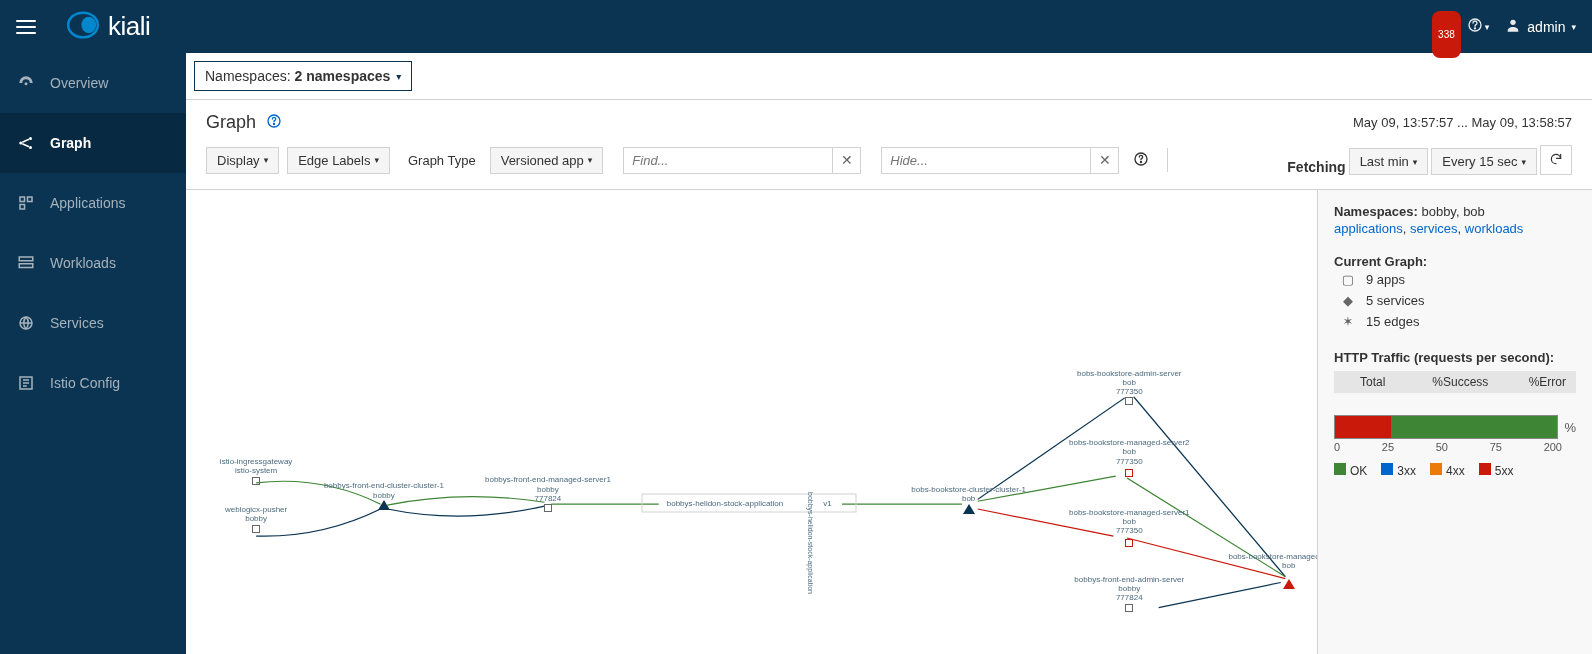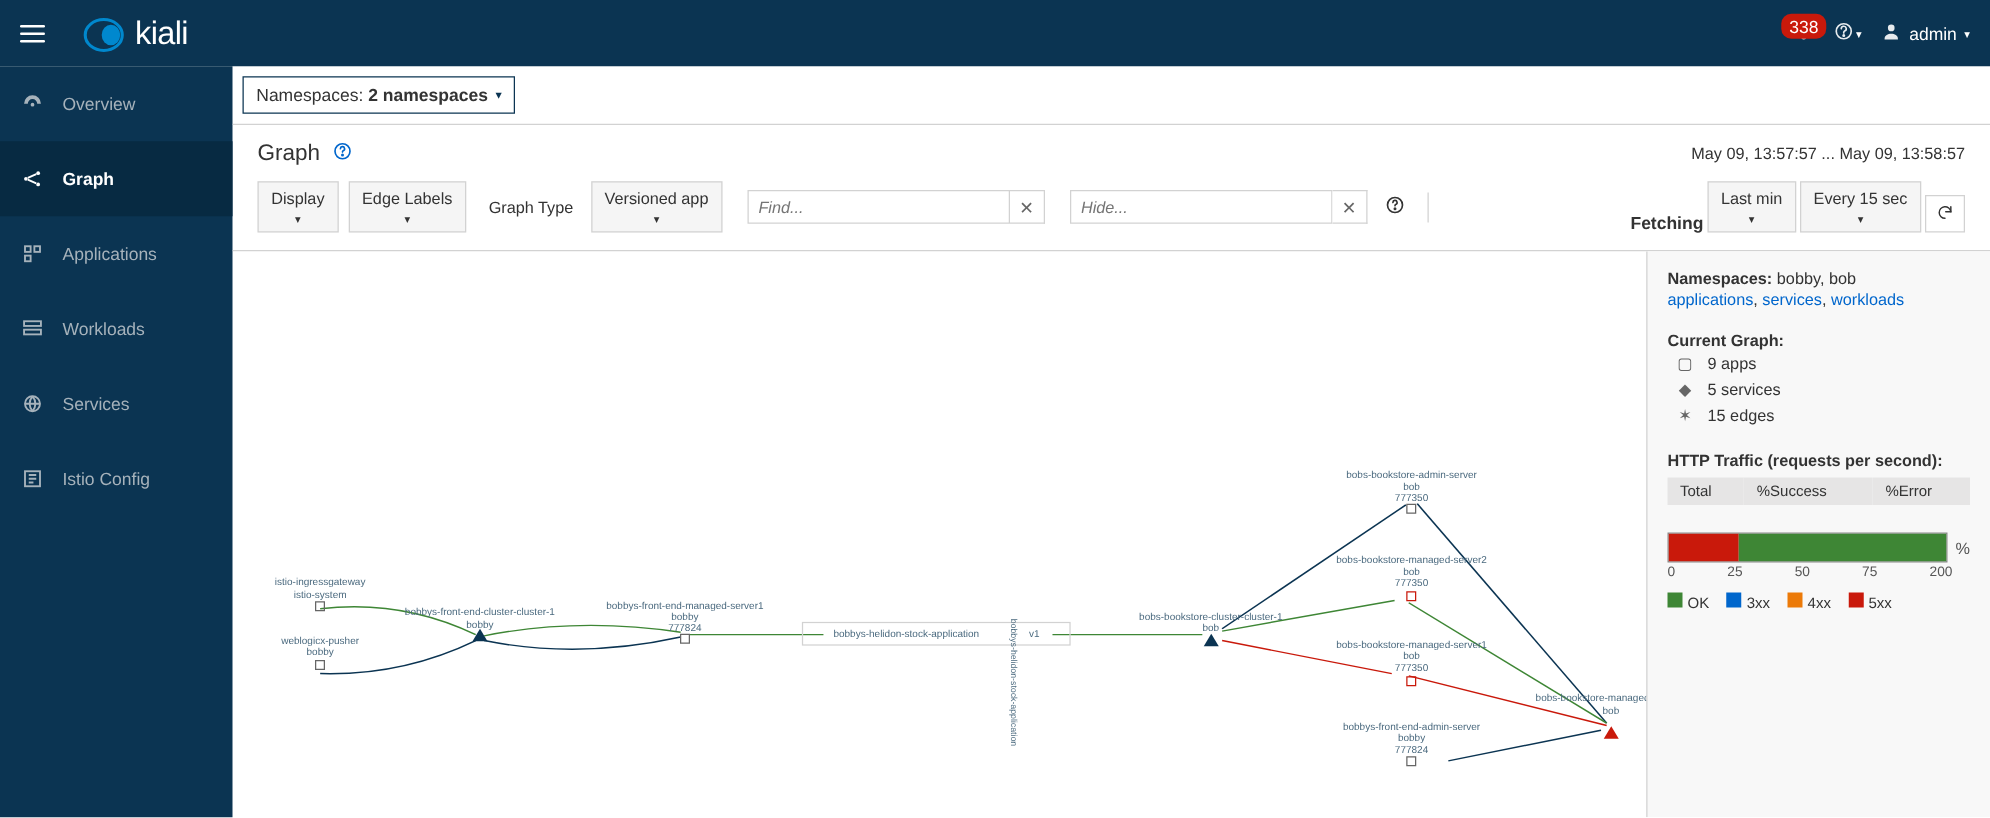--- a/index.html
+++ b/index.html
@@ -1,47 +1,47 @@
 <!DOCTYPE html>
 <html><head>
 <meta charset="utf-8">
 <style>
 * { box-sizing: border-box; margin: 0; padding: 0; font-family: "Helvetica Neue", Arial, sans-serif; }
 body { background: #fff; color: #333; font-size: 14px; overflow: hidden; }
 
 .topbar { height: 53px; background: #0b3452; display: flex; align-items: center; padding: 0 16px; color: #fff; }
 .hamburger { width: 20px; height: 14px; display: flex; flex-direction: column; justify-content: space-between; cursor: pointer; margin-right: 24px; }
 .hamburger span { height: 2px; background: #fff; border-radius: 1px; }
-.logo { display: flex; align-items: flex-end; gap: 8px; margin-left: 6px; }
+.logo { display: flex; align-items: flex-start; gap: 8px; margin-left: 6px; }
 .logo-swirl { width: 34px; height: 28px; position: relative; }
 .logo-text { font-size: 26px; font-weight: 400; letter-spacing: -0.5px; }
 .topbar-right { margin-left: auto; display: flex; align-items: center; gap: 16px; }
 .bell-wrap { position: relative; }
-.badge { position: absolute; top: -6px; right: -10px; background: #c9190b; color: #fff; font-size: 14px; padding: 2px 6px; border-radius: 8px; font-weight: 500; }
+.badge { position: absolute; top: -6px; right: -10px; background: #c9190b; color: #fff; font-size: 10px; padding: 18px 6px; border-radius: 8px; font-weight: 500; }
 .topbar-icon { color: #fff; opacity: 0.9; }
 
 .layout { display: flex; height: calc(100vh - 53px); }
 .sidebar { width: 186px; background: #0b3452; color: #a6b2bb; display: flex; flex-direction: column; }
 .sidebar-item { display: flex; align-items: center; gap: 14px; padding: 20px 16px; cursor: pointer; font-size: 14px; }
 .sidebar-item.active { background: #072a42; color: #fff; font-weight: 600; }
 .sidebar-icon { width: 20px; height: 20px; display: flex; align-items: center; justify-content: center; }
 
 .main { flex: 1; display: flex; flex-direction: column; overflow: hidden; }
 .ns-row { padding: 8px 16px 8px 8px; border-bottom: 1px solid #d2d2d2; }
 .ns-select { display: inline-flex; align-items: center; border: 1px solid #0b3452; padding: 6px 10px; cursor: pointer; font-size: 14px; background: #fff; }
 .ns-select b { font-weight: 600; margin-left: 4px; }
 .caret { margin-left: 6px; font-size: 10px; color: #0b3452; }
 
 .title-row { display: flex; align-items: center; padding: 12px 20px; }
 .graph-title { font-size: 18px; font-weight: 500; margin-right: 10px; }
 .help-circle { color: #06c; font-weight: bold; }
 .time-range { margin-left: auto; font-size: 13px; color: #333; }
 
 .toolbar { display: flex; align-items: center; gap: 8px; padding: 0 20px 14px; border-bottom: 1px solid #d2d2d2; flex-wrap: wrap; }
-.btn { background: #f5f5f5; border: 1px solid #d2d2d2; padding: 5px 10px; font-size: 13px; cursor: pointer; display: inline-flex; align-items: center; gap: 4px; color: #333; flex-direction: column; }
+.btn { background: #f5f5f5; border: 1px solid #d2d2d2; padding: 5px 10px; font-size: 13px; cursor: pointer; display: inline-flex; align-items: center; gap: 4px; color: #333; }
 .inlabel { font-size: 13px; padding: 0 6px 0 10px; color: #333; }
 .search-group { display: flex; margin-left: 12px; }
 .search-input { border: 1px solid #d2d2d2; padding: 5px 8px; width: 210px; font-size: 13px; font-style: italic; color: #4c1d95; }
 .clear-btn { border: 1px solid #d2d2d2; border-left: none; width: 28px; display: flex; align-items: center; justify-content: center; cursor: pointer; background: #fff; color: #666; }
 .toolbar-sep { width: 1px; height: 24px; background: #d2d2d2; margin: 0 10px; }
 .toolbar-right { margin-left: auto; display: flex; align-items: flex-end; gap: 3px; }
 .refresh-btn { border: 1px solid #d2d2d2; width: 32px; height: 30px; display: flex; align-items: center; justify-content: center; background: #fff; cursor: pointer; }
 
 .content { display: flex; flex: 1; overflow: hidden; }
 .graph-canvas { flex: 1; position: relative; overflow: hidden; }
@@ -50,21 +50,21 @@
 .tri-marker { position: absolute; width: 0; height: 0; border-left: 6px solid transparent; border-right: 6px solid transparent; border-bottom: 10px solid; transform: translate(-50%, -50%); }
 .version-box { position: absolute; border: 1px solid #d2d2d2; font-size: 8px; color: #4b6a7f; padding: 4px 24px; transform: translate(-50%, -50%); background: transparent; display: flex; align-items: center; justify-content: space-between; gap: 40px; }
 
 .side-panel { width: 275px; border-left: 1px solid #d2d2d2; background: #f8f8f8; padding: 14px 16px; overflow: auto; font-size: 13px; }
 .side-panel strong { font-weight: 600; }
 .sp-links a { color: #06c; text-decoration: none; }
 .sp-section { margin-bottom: 18px; }
 .sp-stat { display: flex; align-items: center; gap: 10px; padding: 3px 6px; font-size: 13px; }
 .sp-stat .ic { width: 16px; text-align: center; color: #666; }
 .traffic-table { width: 100%; margin-top: 6px; font-size: 12px; border-collapse: collapse; }
-.traffic-table th { background: #e6e5e5; text-align: left; padding: 4px 10px; font-weight: 500; }
+.traffic-table th { background: #e6e5e5; text-align: right; padding: 4px 10px; font-weight: 500; }
 .traffic-table td { padding: 6px 10px; }
 .traffic-bar-wrap { display: flex; align-items: center; margin-top: 22px; }
 .traffic-bar { flex: 1; height: 24px; display: flex; border: 1px solid #888; }
 .pct-sym { margin-left: 6px; color: #555; }
 .axis { display: flex; justify-content: space-between; font-size: 11px; color: #555; margin-top: 2px; padding-right: 14px; }
 .legend { display: flex; gap: 14px; margin-top: 10px; font-size: 12px; align-items: center; }
 .legend-sw { width: 12px; height: 12px; display: inline-block; margin-right: 4px; }
 
 svg.edge { position: absolute; top: 0; left: 0; pointer-events: none; }
 </style>

